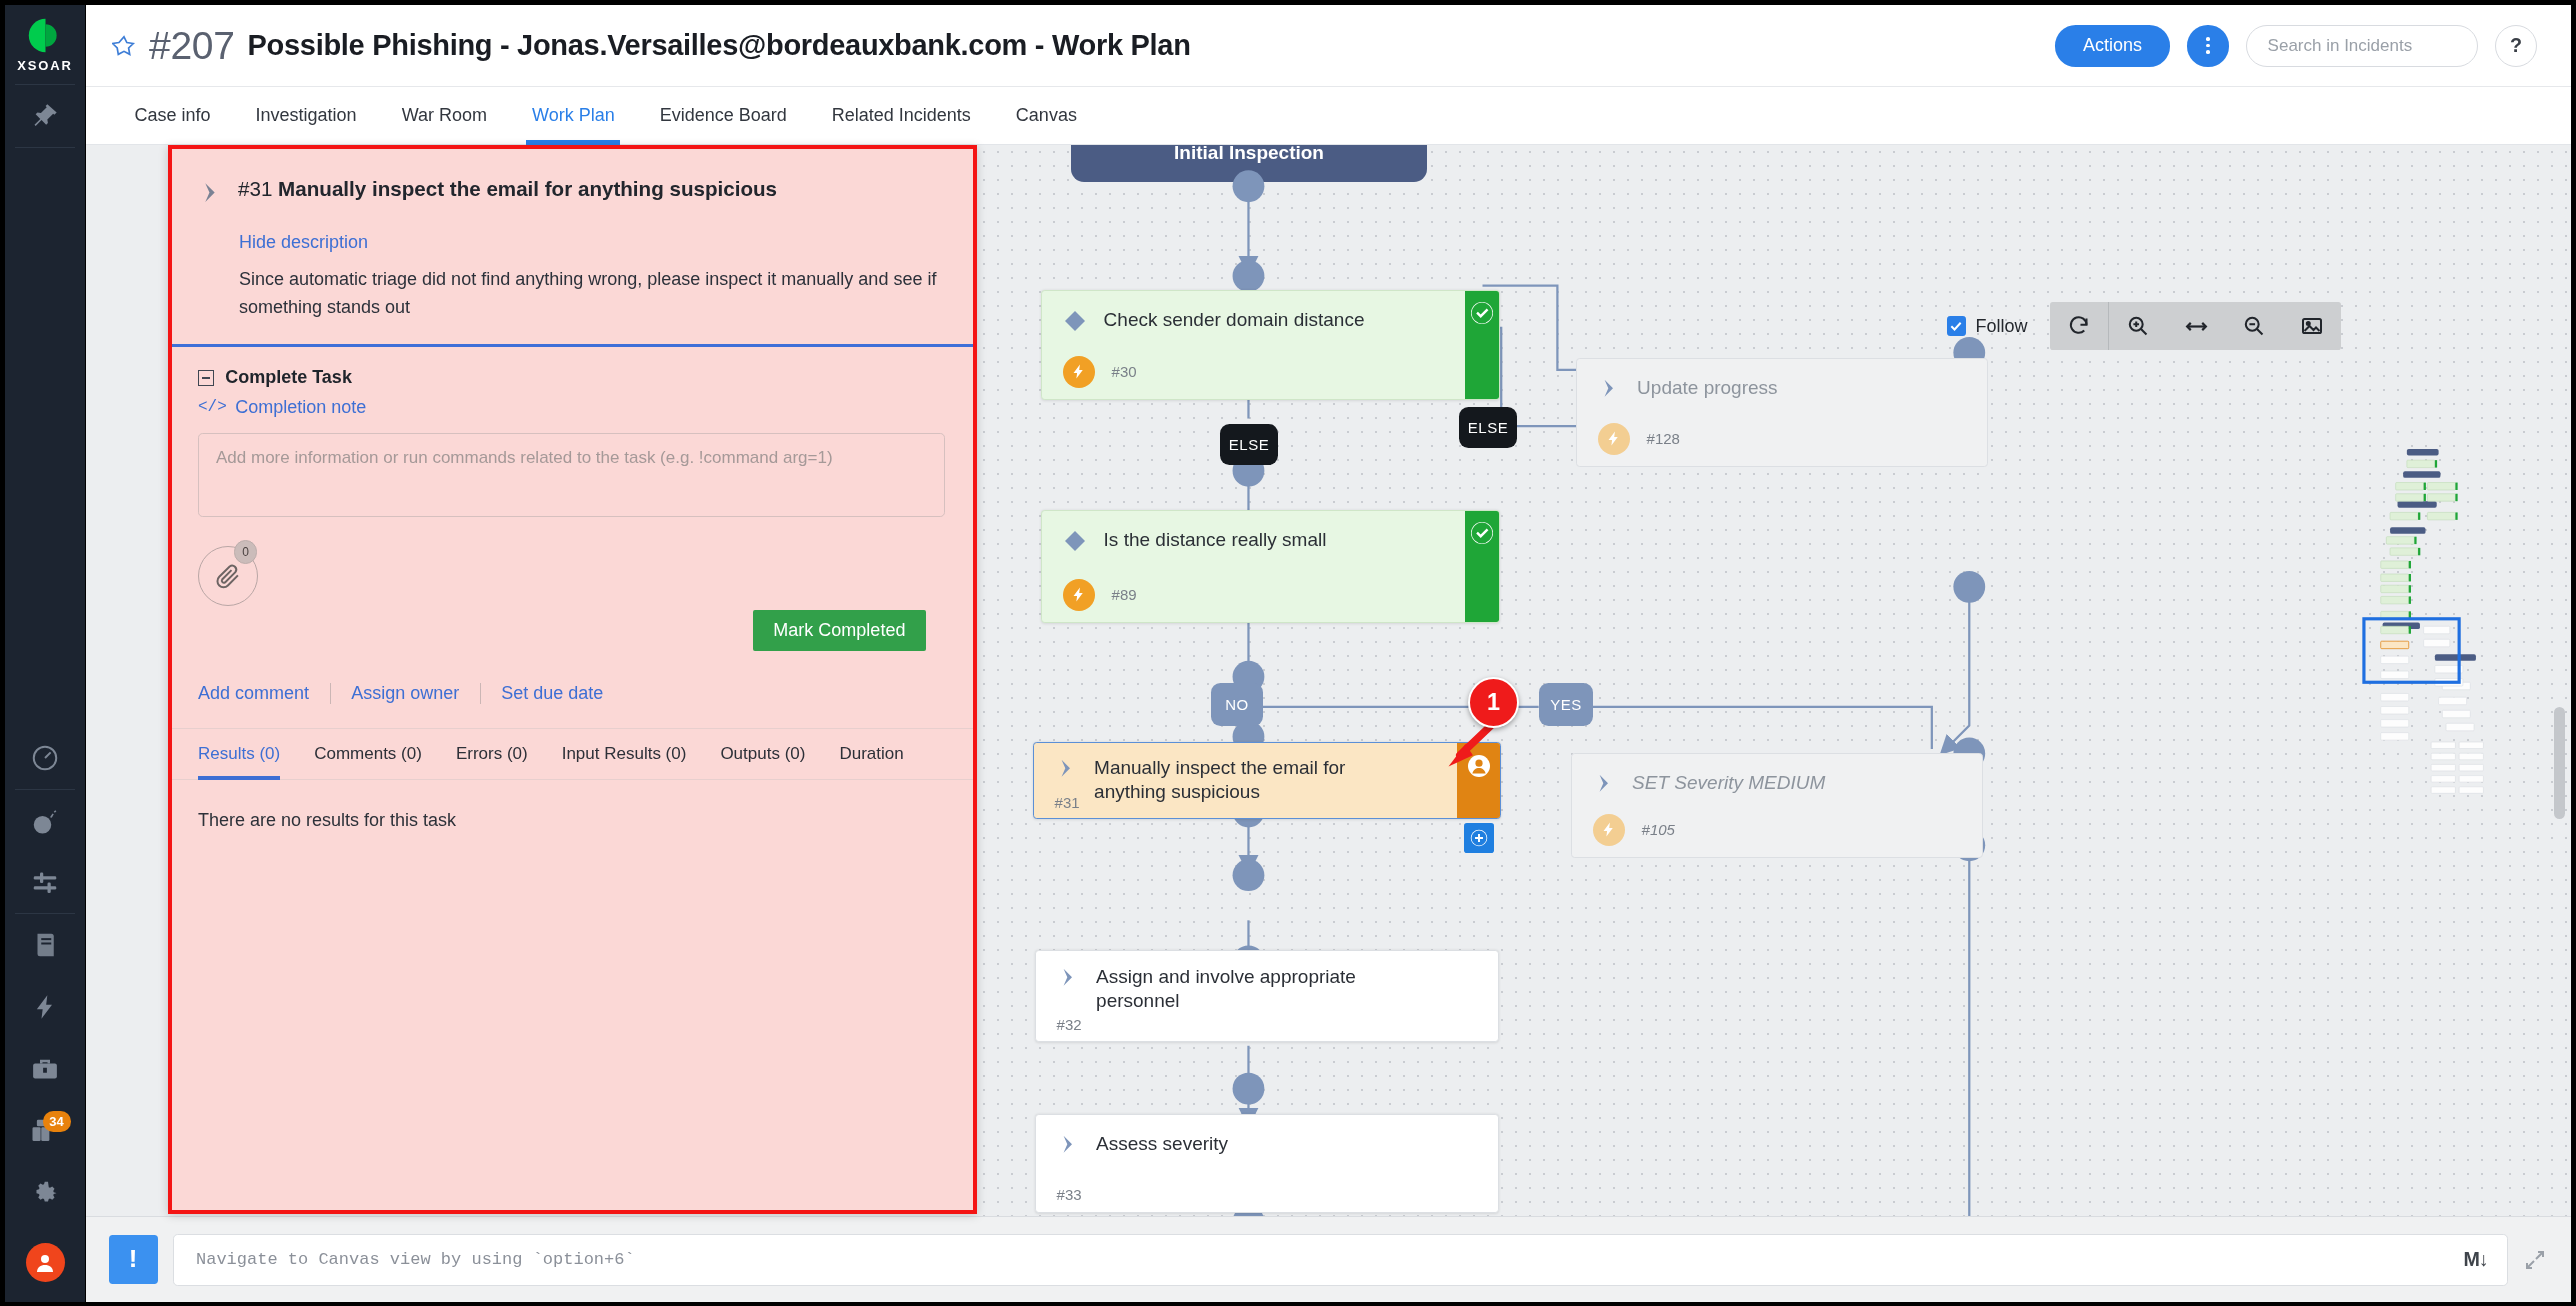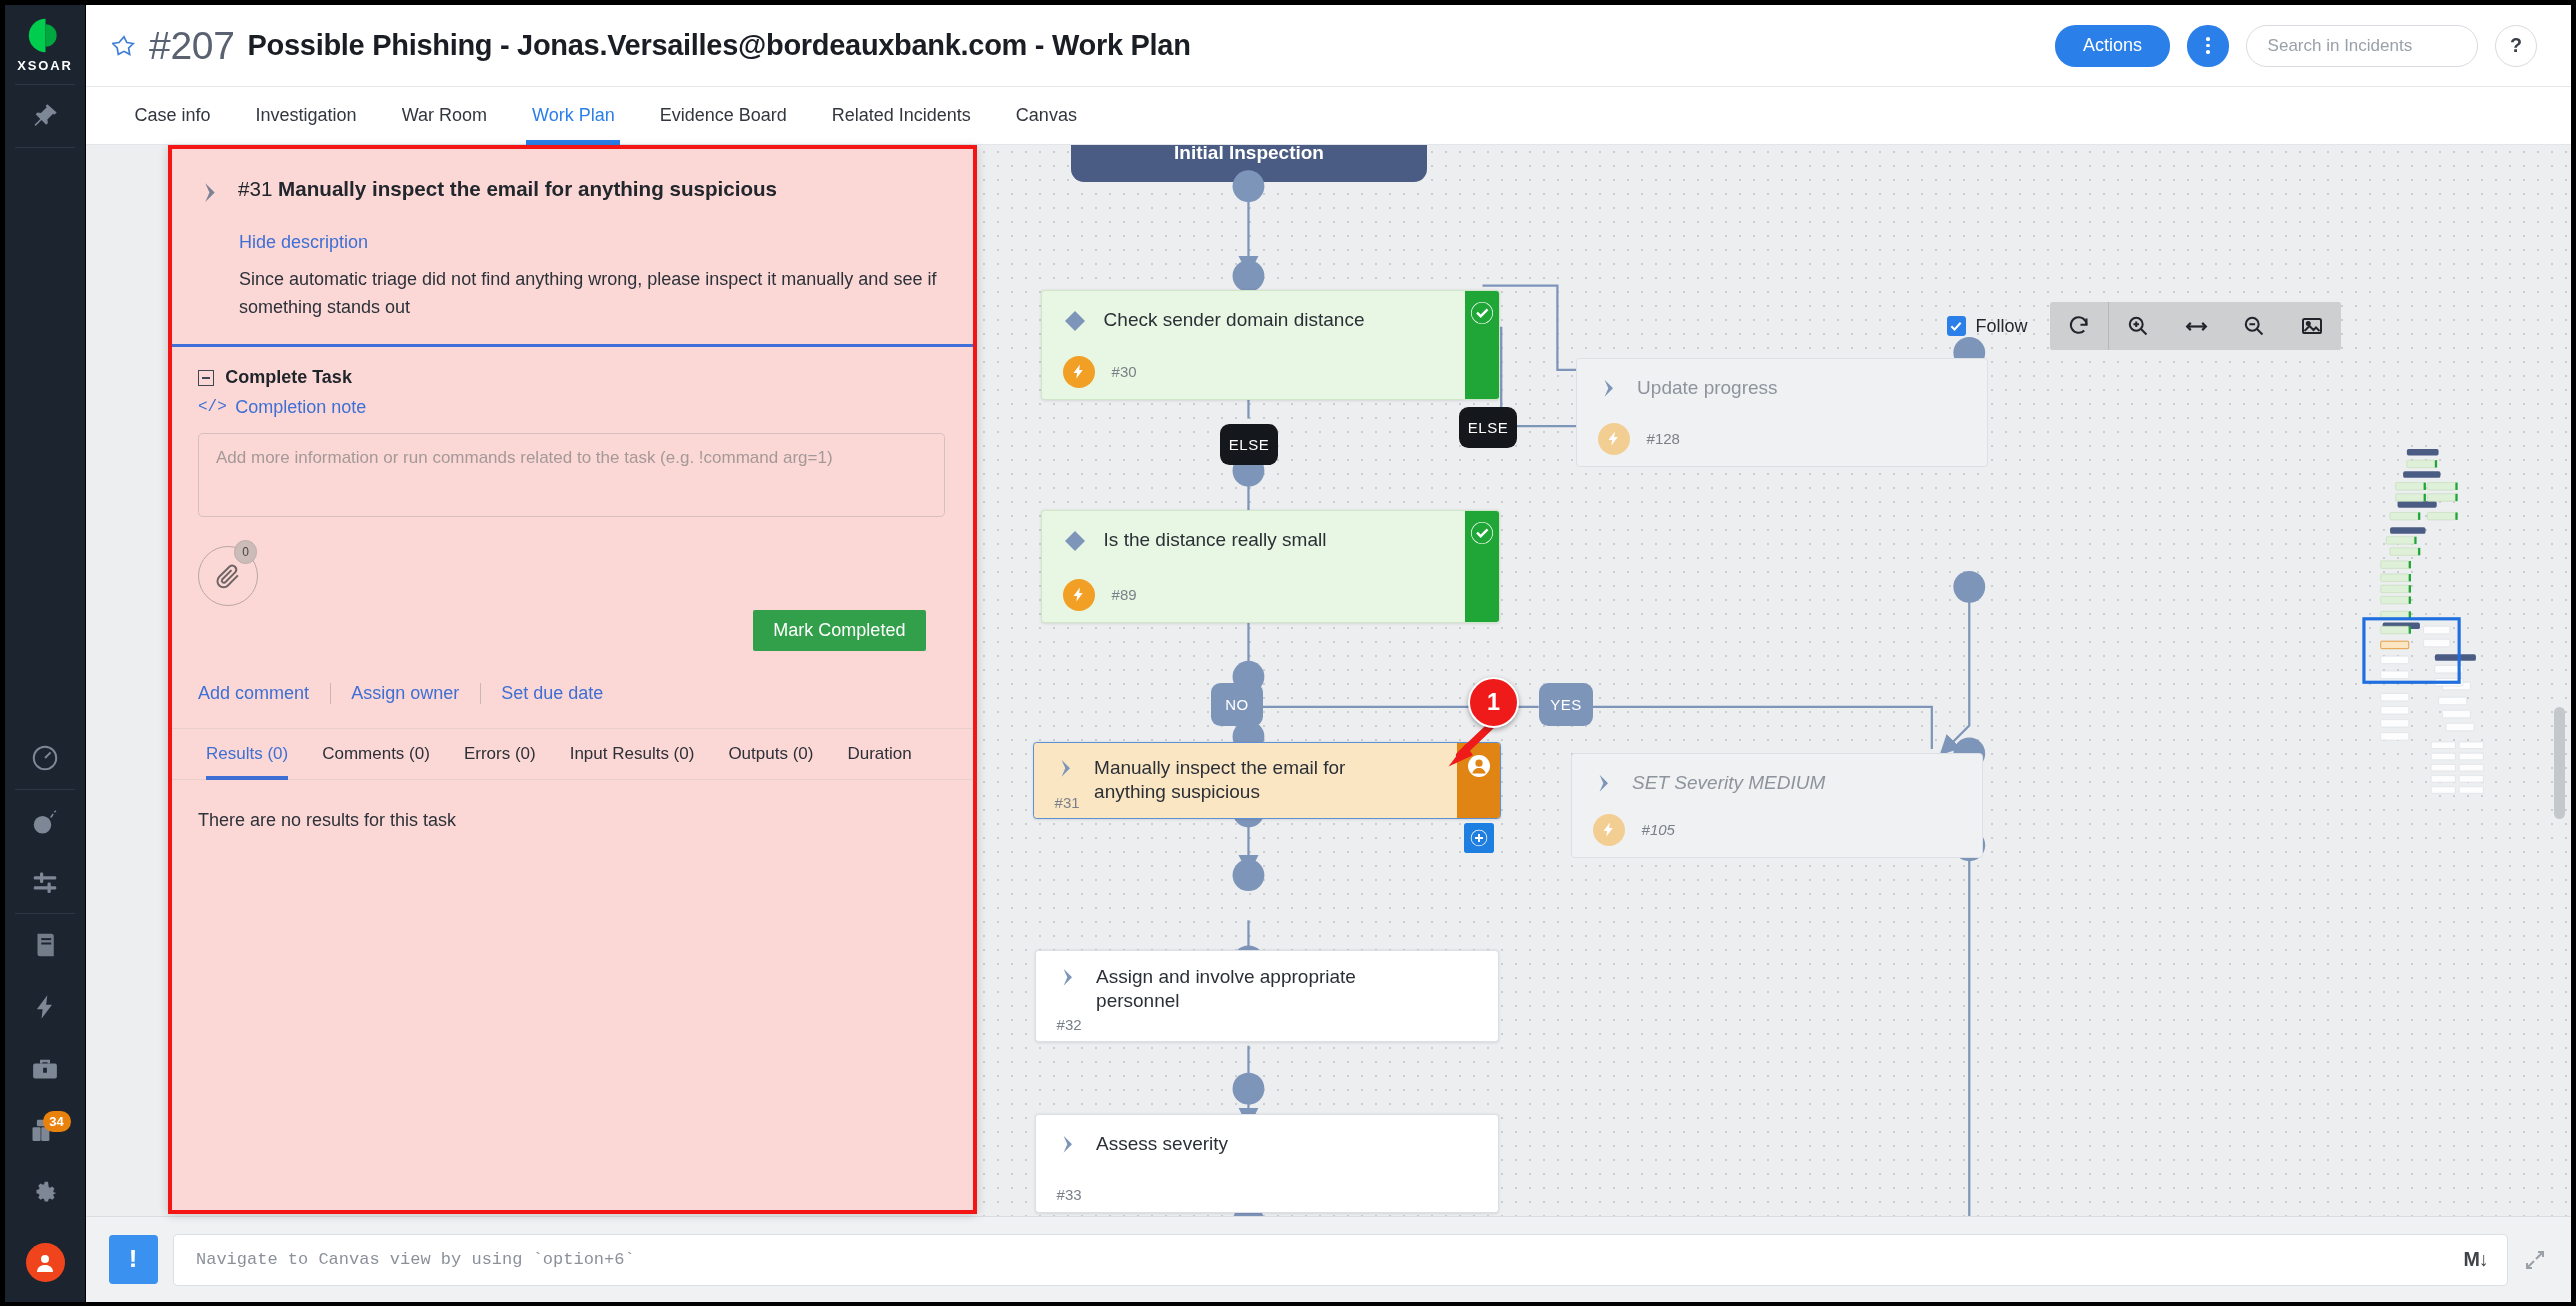--- a/index.html
+++ b/index.html
@@ -237,21 +237,21 @@
     margin-top: 32px; padding-bottom: 24px;
   }
   .link-row a { color: #3d6fd4; font-size: 18px; text-decoration: none; cursor: pointer; }
   .link-div { width: 0.9px; height: 20.6px; background: #cbb6b5; margin: 0 20.6px; }
 
   .res-tabs {
     display: flex; align-items: stretch;
     height: 52px; flex: 0 0 52px;
     border-top: 0.9px solid #e7cfce;
     border-bottom: 0.9px solid #e7cfce;
-    padding-left: 34px;
+    padding-left: 26px;
   }
   .res-tab {
     display: flex; align-items: center; padding: 0 17px;
     font-size: 17px; color: #2d3038; cursor: pointer; position: relative;
     white-space: nowrap;
   }
   .res-tab:first-child { padding-left: 0; }
   .res-tab.active { color: #3d6fd4; }
   .res-tab.active::after {
     content: ""; position: absolute; left: 0; right: 17px; bottom: -0.9px;

